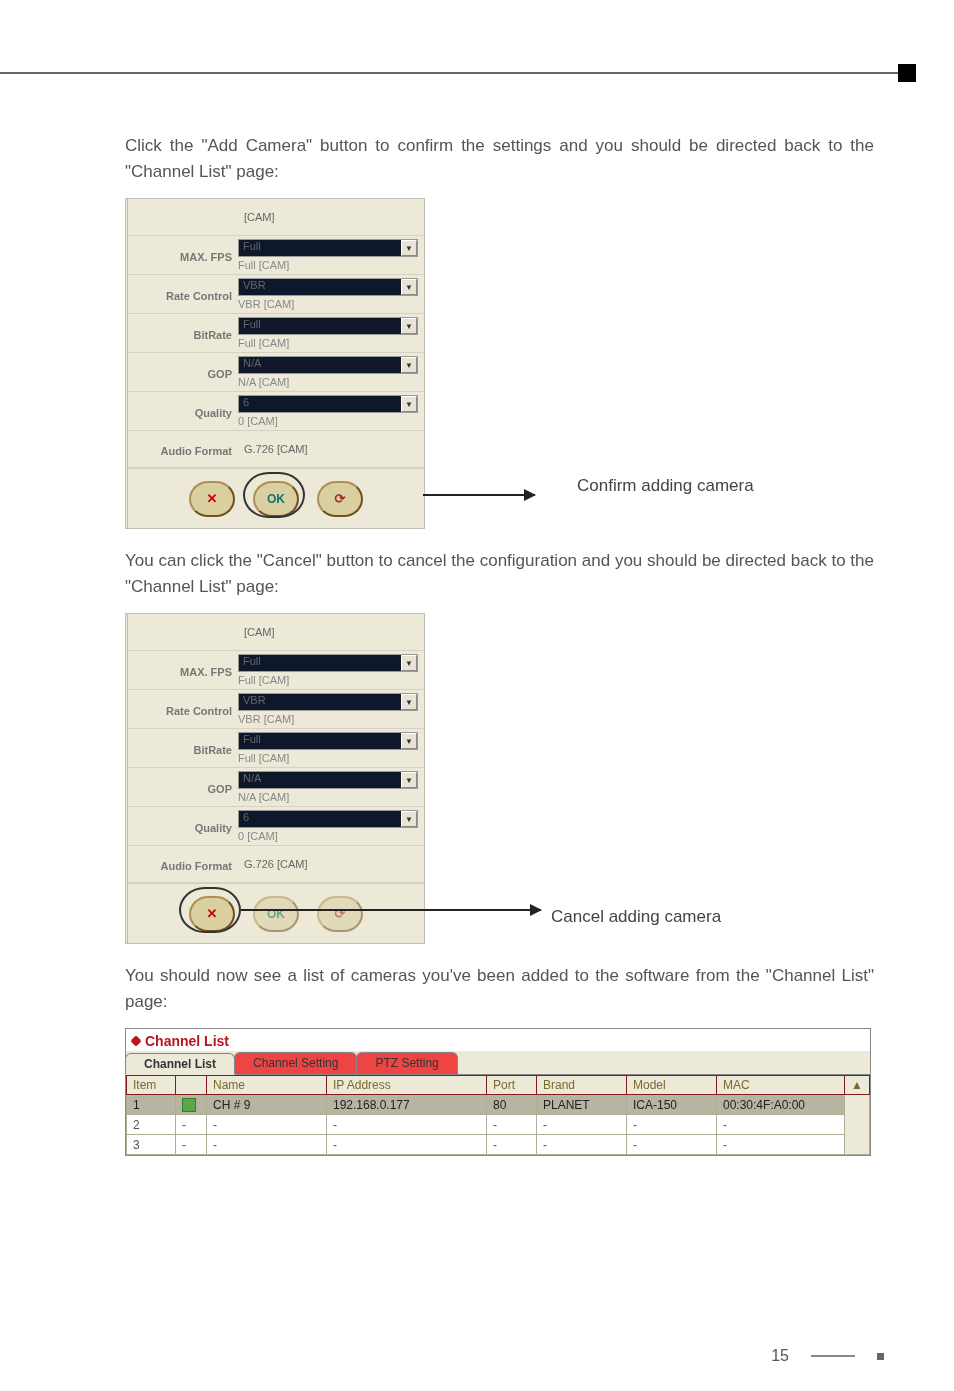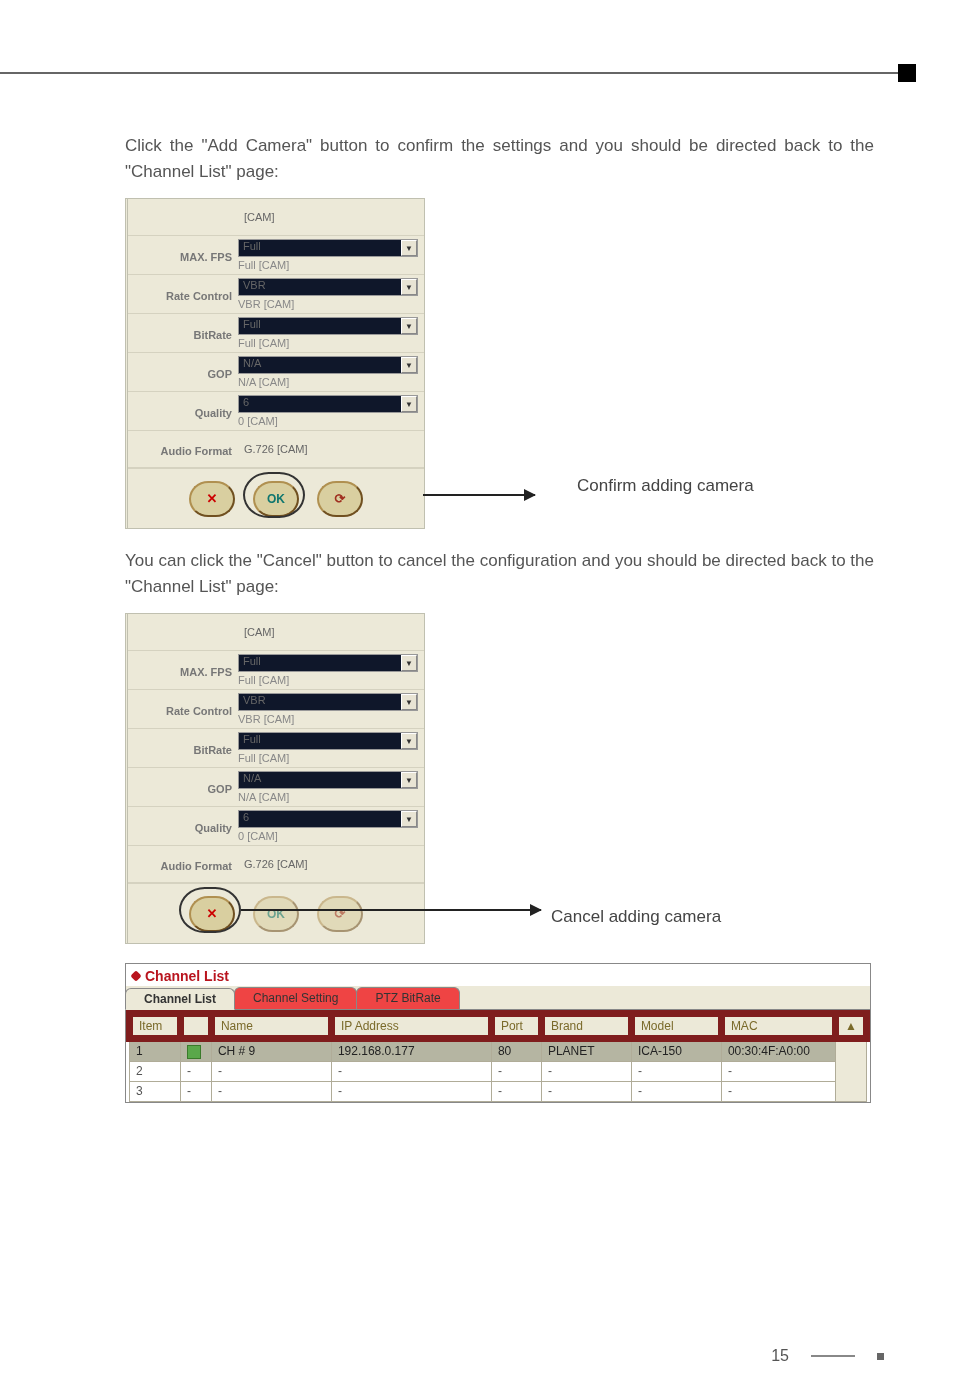--- a/index.html
+++ b/index.html
@@ -188,21 +188,21 @@
   }
   .grid {
     width:100%; border-collapse:collapse;
     font-size:12px;
   }
   .grid th {
     background:#ece9d8; color:#7a6a2a;
     font-weight:normal;
     text-align:left;
     padding:2px 6px;
-    border:7px solid #7f1d1d;
+    border:1px solid #7f1d1d;
     font-size:12px;
   }
   .grid td {
     border:1px solid #b0ac98;
     padding:2px 6px;
     height:20px;
     color:#555;
   }
   .grid tr.sel td {
     background:#b5b5a2;
@@ -393,30 +393,31 @@
             <div class="eye-base"></div>
             <span class="eye-txt">⟳</span>
           </div>
       </div>
     </div>
     <div class="circled" style="left:54px; top:274px; width:62px; height:46px;"></div>
     <div class="arrow-line" style="left:116px; top:296px; width:300px;"></div>
     <div class="callout" style="left:426px; top:294px;">Cancel adding camera</div>
   </div>
 
+  <p class="para">You should now see a list of cameras you've been added to the software from the "Channel List" page:</p>
 
   <div class="chlist">
     <div class="chlist-title">
       <span class="ticon"></span>
       <span>Channel List</span>
     </div>
     <div class="tabs">
       <div class="tab active">Channel List</div>
       <div class="tab">Channel Setting</div>
-      <div class="tab">PTZ BitRate</div>
+      <div class="tab">PTZ Setting</div>
     </div>
     <table class="grid">
       <tbody>
           <tr>
         <th>Item</th>
         <th style="width:18px"></th>
         <th style="width:120px">Name</th>
         <th style="width:160px">IP Address</th>
         <th style="width:50px">Port</th>
         <th style="width:90px">Brand</th>

